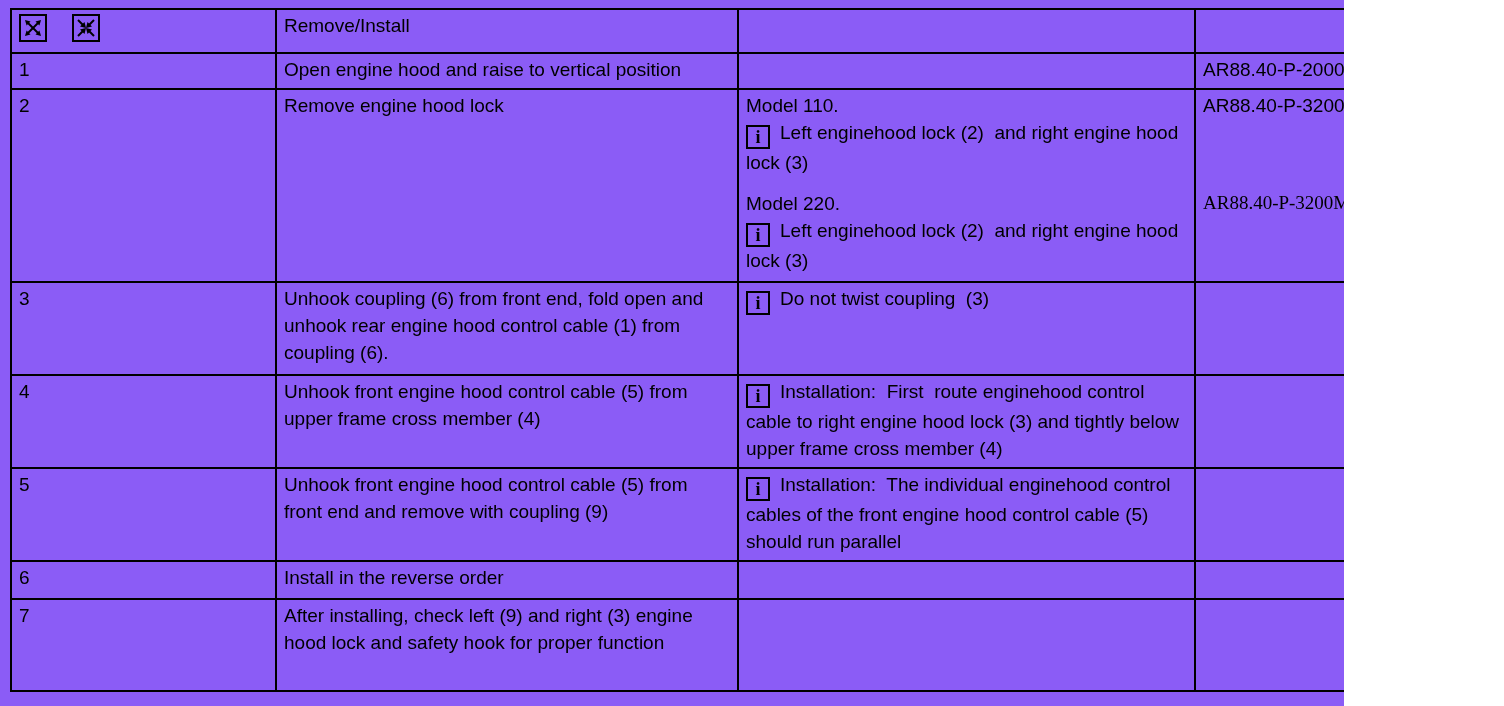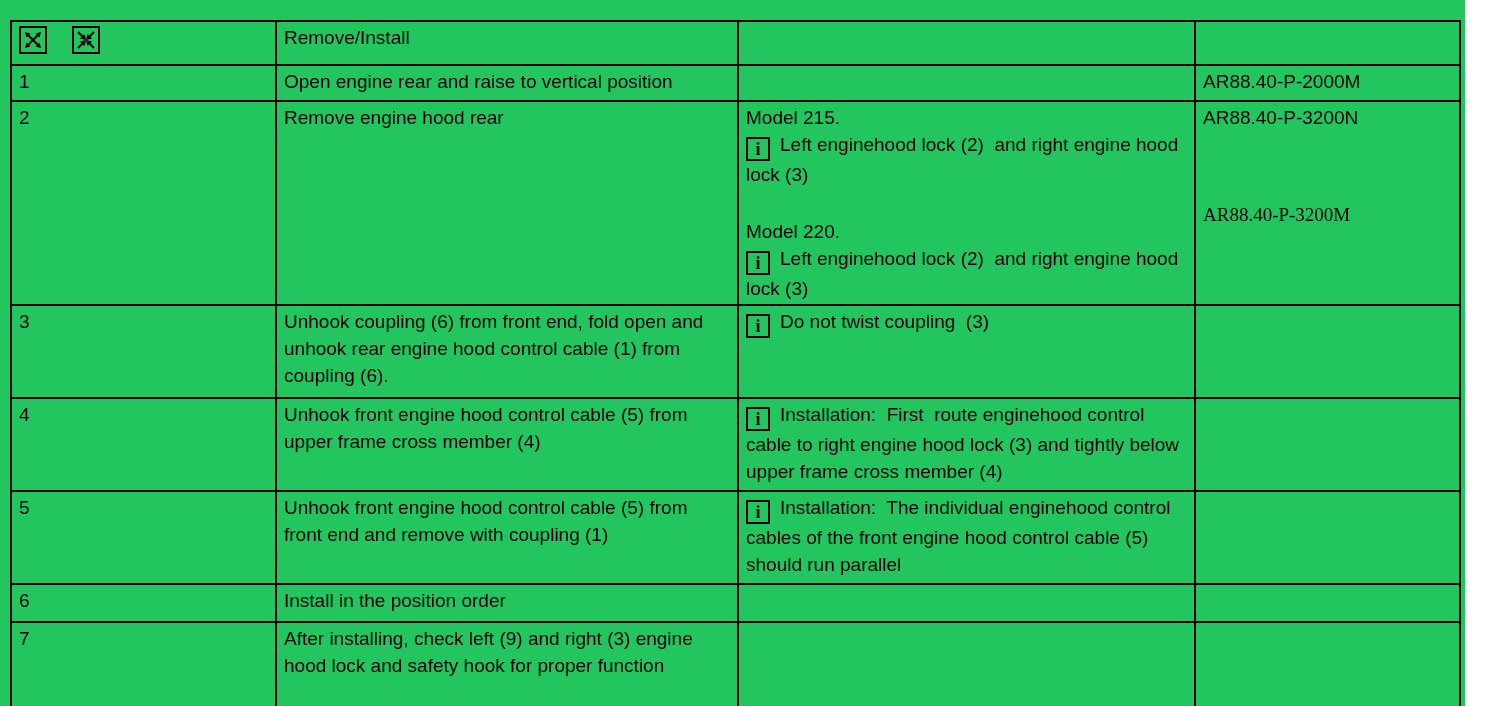--- a/index.html
+++ b/index.html
@@ -5,26 +5,26 @@
   html, body {
     margin: 0;
     padding: 0;
     background: #ffffff;
     color: #000000;
     font-family: "Liberation Sans", sans-serif;
     font-size: 19px;
     line-height: 27px;
   }
   .page {
-    width: 1465px;
+    width: 1344px;
     height: 706px;
     box-sizing: border-box;
-    padding: 20px 0 0 10px;
+    padding: 8px 0 0 10px;
     overflow: hidden;
-    background: #22c55e;
+    background: #8b5cf6;
   }
   table.proc {
     border-collapse: collapse;
     table-layout: fixed;
     width: 1449px;
   }
   table.proc td {
     border: 2px solid #000000;
     vertical-align: top;
     padding: 2px 7px;
@@ -64,21 +64,21 @@
     border: 2px solid #000000;
     font-family: "Liberation Serif", serif;
     font-weight: bold;
     font-size: 18px;
     line-height: 20px;
     text-align: center;
     margin-right: 10px;
     vertical-align: -4px;
   }
 
-  .note-block + .note-block { margin-top: 30px; }
+  .note-block + .note-block { margin-top: 14px; }
   .ref-line { white-space: nowrap; }
   .ref-second { margin-top: 70px; font-family: Liberation Serif, serif; }
 </style>
 </head>
 <body>
 
 <div class="page">
   <table class="proc">
     <colgroup>
       <col style="width:265px">
@@ -125,33 +125,33 @@
       </td>
       <td>
         <span class="t">Remove/Install</span>
       </td>
       <td></td>
       <td></td>
     </tr>
 
     <tr class="rh-r1">
       <td><span class="t">1</span></td>
-      <td><span class="t">Open engine rear and raise to vertical position</span></td>
+      <td><span class="t">Open engine hood and raise to vertical position</span></td>
       <td></td>
       <td>
             <div class="ref-line">AR88.40-P-2000M</div>
           </td>
     </tr>
 
     <tr class="rh-r2">
       <td><span class="t">2</span></td>
-      <td><span class="t">Remove engine hood rear</span></td>
+      <td><span class="t">Remove engine hood lock</span></td>
       <td>
         <div class="note-block">
-          <div><span class="t">Model 215.</span></div>
+          <div><span class="t">Model 110.</span></div>
           <div>
             <span class="info-icon">i</span><span class="t">Left enginehood lock (2)  and right engine hood lock (3)</span>
           </div>
         </div>
         <div class="note-block">
           <div><span class="t">Model 220.</span></div>
           <div>
             <span class="info-icon">i</span><span class="t">Left enginehood lock (2)  and right engine hood lock (3)</span>
           </div>
         </div>
@@ -179,32 +179,32 @@
       <td>
         <div>
           <span class="info-icon">i</span><span class="t">Installation:  First  route enginehood control cable to right engine hood lock (3) and tightly below upper frame cross member (4)</span>
         </div>
       </td>
       <td></td>
     </tr>
 
     <tr class="rh-r5">
       <td><span class="t">5</span></td>
-      <td><span class="t">Unhook front engine hood control cable (5) from front end and remove with coupling (1)</span></td>
+      <td><span class="t">Unhook front engine hood control cable (5) from front end and remove with coupling (9)</span></td>
       <td>
         <div>
           <span class="info-icon">i</span><span class="t">Installation:  The individual enginehood control cables of the front engine hood control cable (5) should run parallel</span>
         </div>
       </td>
       <td></td>
     </tr>
 
     <tr class="rh-r6">
       <td><span class="t">6</span></td>
-      <td><span class="t">Install in the position order</span></td>
+      <td><span class="t">Install in the reverse order</span></td>
       <td></td>
       <td></td>
     </tr>
 
     <tr class="rh-r7">
       <td><span class="t">7</span></td>
       <td><span class="t">After installing, check left (9) and right (3) engine hood lock and safety hook for proper function</span></td>
       <td></td>
       <td></td>
     </tr>

